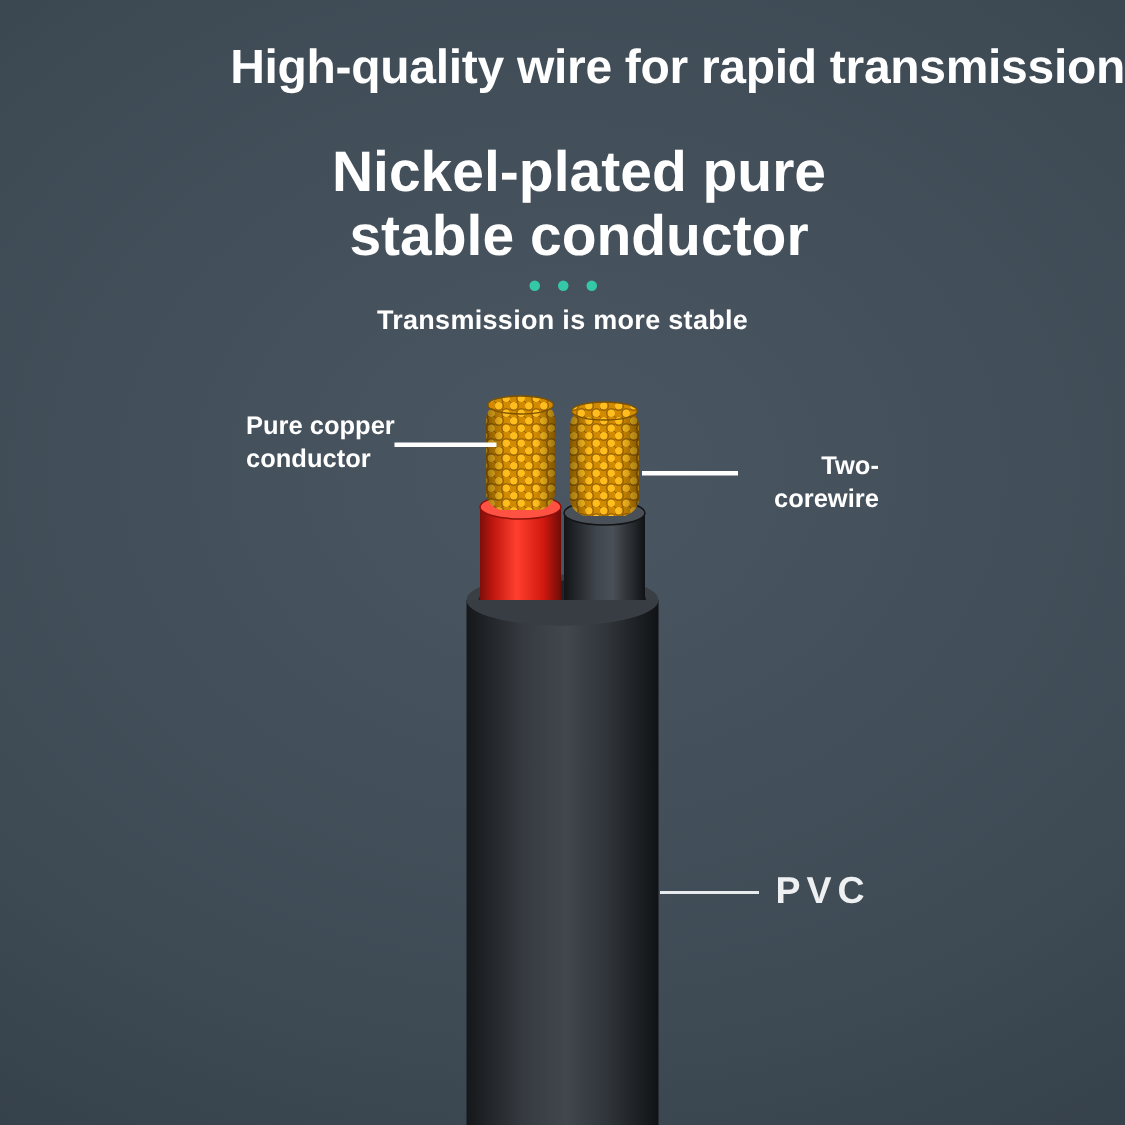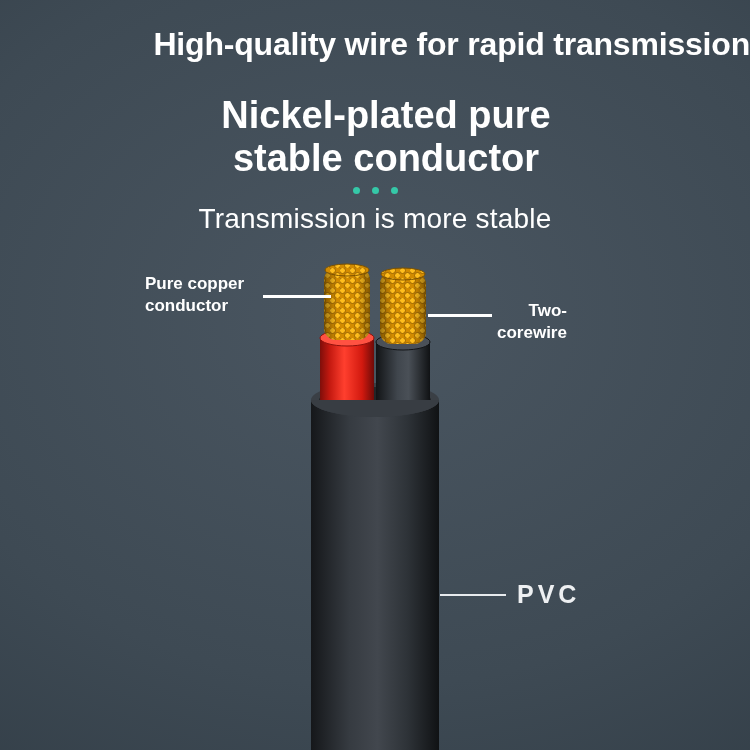--- a/index.html
+++ b/index.html
@@ -17,25 +17,25 @@
     color:#ffffff;font-size:38px;font-weight:bold;line-height:1.12;padding-left:11px;
   }
   .subtitle span{display:block;}
   .dots{
     position:absolute;top:187px;left:0;width:750px;
     display:flex;justify-content:center;gap:12px;
   }
   .dot{width:7px;height:7px;border-radius:50%;background:#35c8a8;}
   .tagline{
     position:absolute;top:203px;left:0;width:750px;text-align:center;
-    color:#ffffff;font-size:28px;font-weight:normal;letter-spacing:0.2px;
+    color:#ffffff;font-size:18px;font-weight:bold;letter-spacing:0.2px;
   }
   .cable-svg{position:absolute;left:0;top:258px;width:750px;height:492px;}
   .callout{position:absolute;color:#ffffff;font-weight:bold;font-size:17px;line-height:1.28;}
-  .callout span{display:block;}
+  .callout span{display:block;margin-left:19px;}
   .callout-copper{left:145px;top:273px;text-align:left;}
   .callout-twocore{left:497px;top:300px;text-align:right;}
   .leader{position:absolute;background:#ffffff;height:2px;}
   .leader-copper{left:263px;top:295px;width:68px;height:3px;}
   .leader-twocore{left:428px;top:314px;width:64px;height:3px;}
   .leader-pvc{left:440px;top:594px;width:66px;height:2px;background:#e8ebee;}
   .pvc-label{
     position:absolute;left:517px;top:580px;color:#eef0f2;
     font-size:25px;letter-spacing:4px;font-weight:bold;
   }

